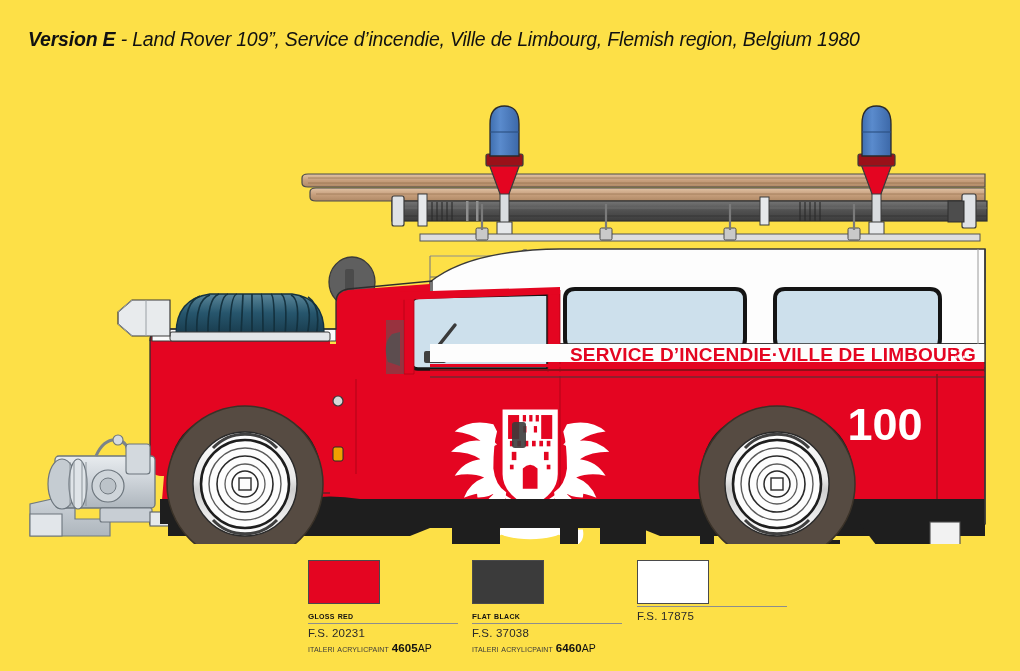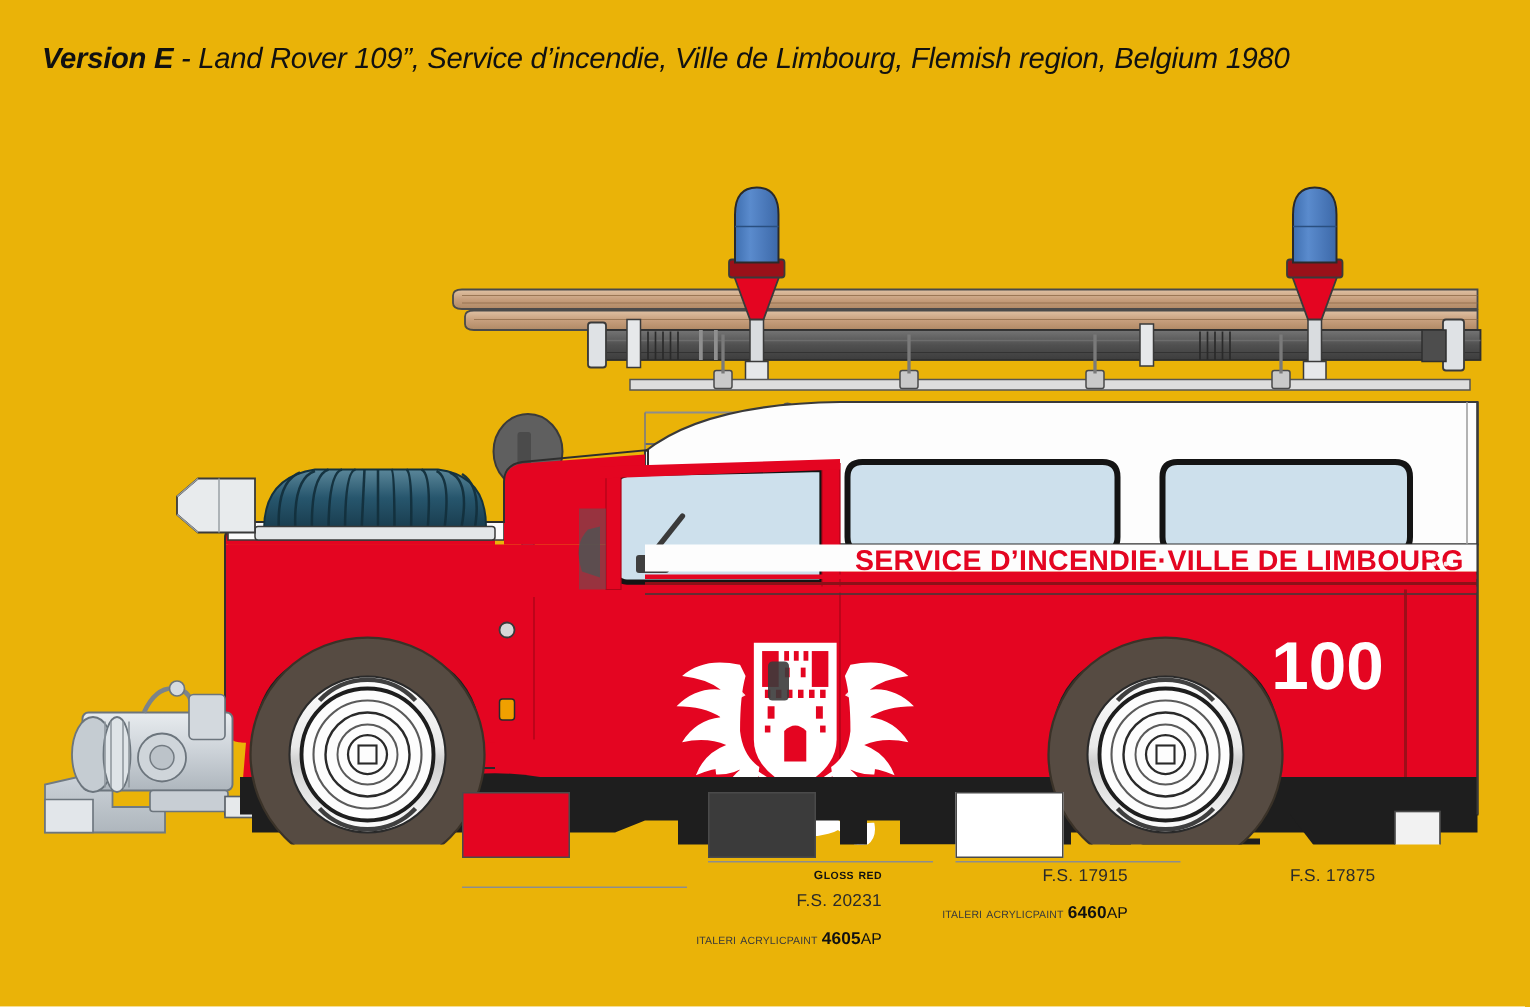--- a/index.html
+++ b/index.html
@@ -2,54 +2,54 @@
 <html><head>
 <meta charset="utf-8">
 <title>Italeri Land Rover 109 Fire Service Version E</title>
 <style>
   html,body{margin:0;padding:0;background:#ffffff;}
   body{
     width:1020px;height:671px;overflow:hidden;position:relative;
     font-family:"Liberation Sans","DejaVu Sans",sans-serif;
     color:#1a1a1a;
   }
-  #sheet{position:absolute;inset:0;width:1020px;height:671px;background:#eab308;}
+  #sheet{position:absolute;inset:0;width:1020px;height:671px;background:#fde047;}
 
   
   #heading{
     position:absolute;left:28px;top:24px;width:930px;
     font-size:19.5px;font-style:italic;line-height:30px;
     letter-spacing:-0.2px;color:#111;
   }
   #heading .ver{font-weight:bold;font-style:italic;}
   #heading .dash{font-weight:normal;}
 
   
-  #art{position:absolute;left:0;top:63px;width:844px;height:500px;}
+  #art{position:absolute;left:0;top:44px;width:844px;height:500px;}
   #art svg{display:block;width:1020px;height:500px;}
 
   
-  #legend{position:absolute;left:0;top:528px;width:1020px;height:110px;text-align:right;}
+  #legend{position:absolute;left:0;top:560px;width:1020px;height:110px;}
   .swatch-block{position:absolute;top:0;width:280px;}
   .swatch-block.s0{left:308px;}
   .swatch-block.s1{left:472px;}
   .swatch-block.s2{left:637px;}
   .chip{
     width:72px;height:44px;border:1px solid #4a4a4a;box-sizing:border-box;
   }
   .nm{
     margin-top:5px;font-size:9.5px;font-weight:bold;
     font-variant:small-caps;text-transform:lowercase;
     letter-spacing:0.3px;color:#111;
   }
   .nm::first-letter{font-size:11px;}
   .rule{width:150px;height:1px;background:#8d8d8d;margin-top:2px;}
   .fs{margin-top:3px;font-size:11.5px;color:#2a2a2a;letter-spacing:0.2px;}
   .pl{
-    margin-top:13px;font-size:9.5px;color:#3a3a3a;letter-spacing:0.1px;
+    margin-top:3px;font-size:9.5px;color:#3a3a3a;letter-spacing:0.1px;
     font-variant:small-caps;
   }
   .pl .brand{text-transform:lowercase;font-variant:small-caps;}
   .pl b{font-size:11.5px;font-variant:normal;color:#111;}
   .pl .ap{font-size:10.5px;font-variant:normal;color:#111;}
 </style>
 </head>
 <body>
 
 <div id="sheet">
@@ -451,22 +451,23 @@
       <div class="rule"></div>
       <div class="fs">F.S. 20231</div>
       <div class="pl">
         <span class="brand">Italeri AcrylicPaint</span>
         <b>4605</b><span class="ap">AP</span>
       </div>
     </div>
 
     <div class="swatch-block s1">
       <div class="chip" id="chip1" style="background: rgb(59, 59, 59);"></div>
+      <div class="nm">Flat Black</div>
       <div class="rule"></div>
-      <div class="fs">F.S. 17915</div>
+      <div class="fs">F.S. 37038</div>
       <div class="pl">
         <span class="brand">Italeri AcrylicPaint</span>
         <b>6460</b><span class="ap">AP</span>
       </div>
     </div>
 
     <div class="swatch-block s2">
       <div class="chip" id="chip2" style="background: rgb(255, 255, 255);"></div>
       <div class="rule"></div>
       <div class="fs">F.S. 17875</div>

